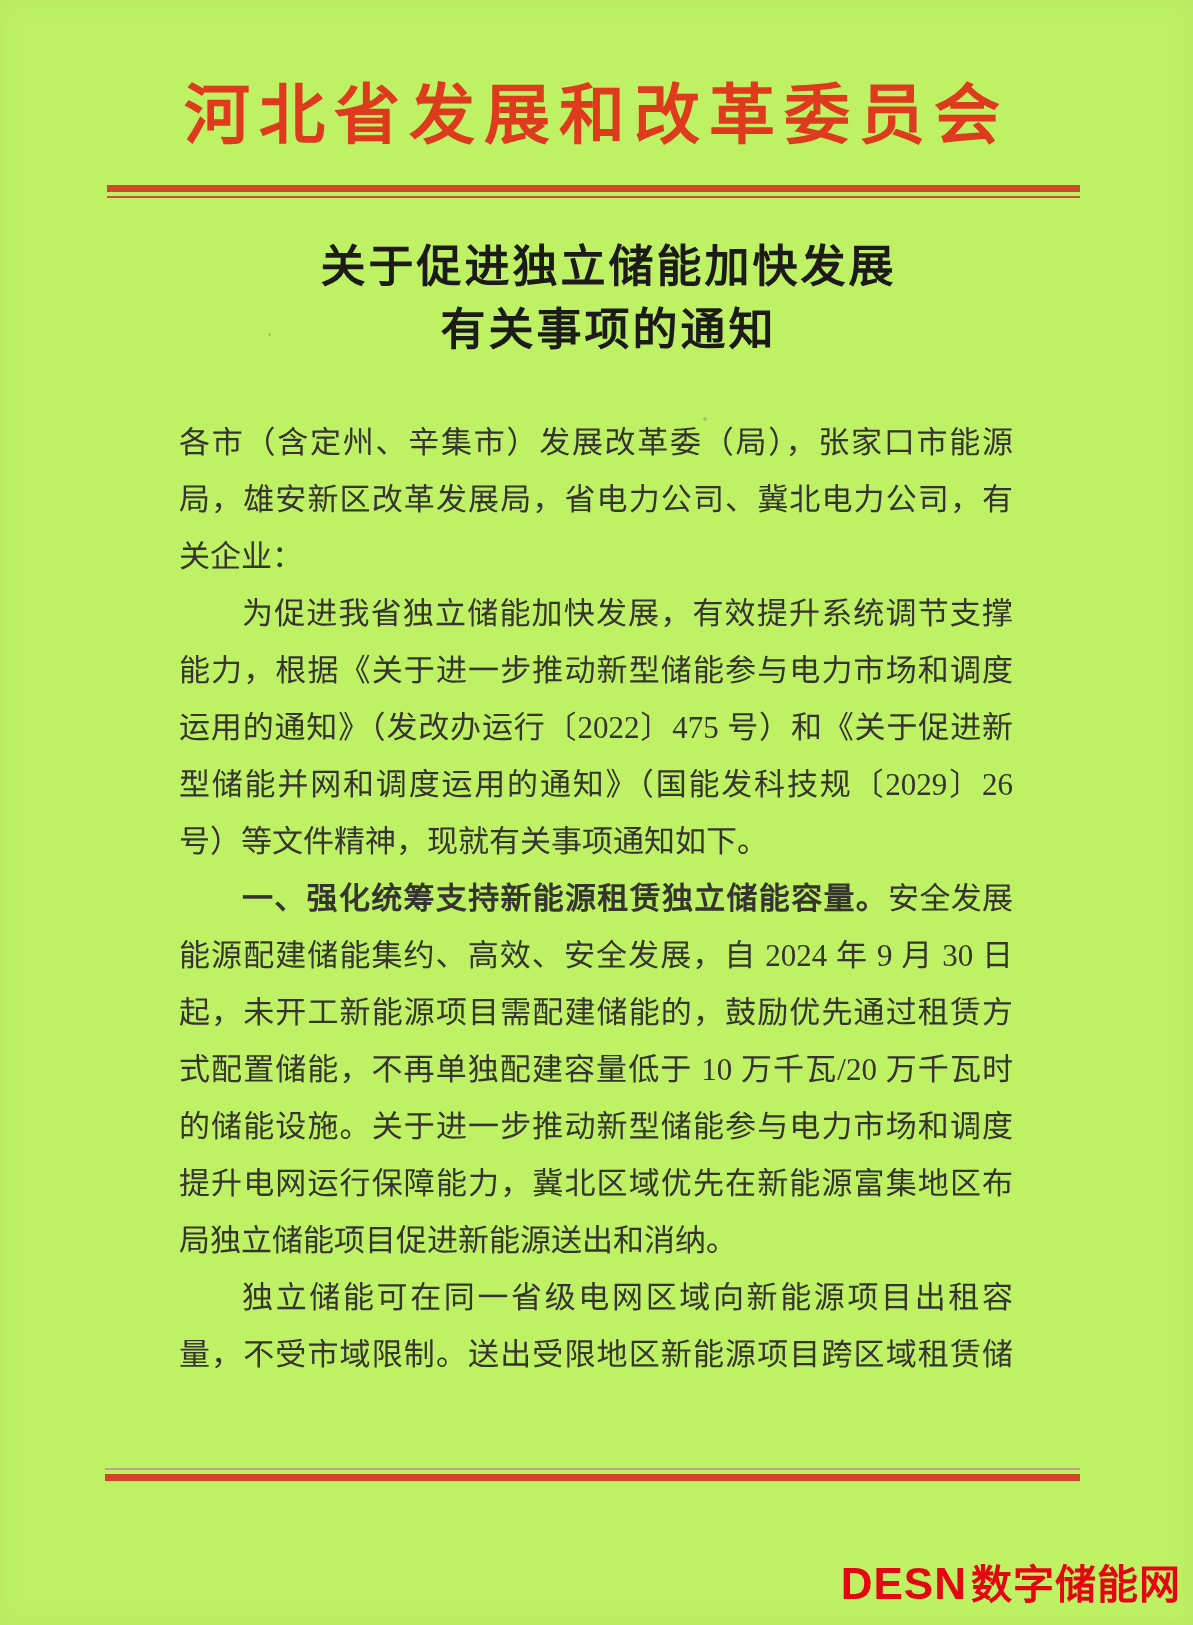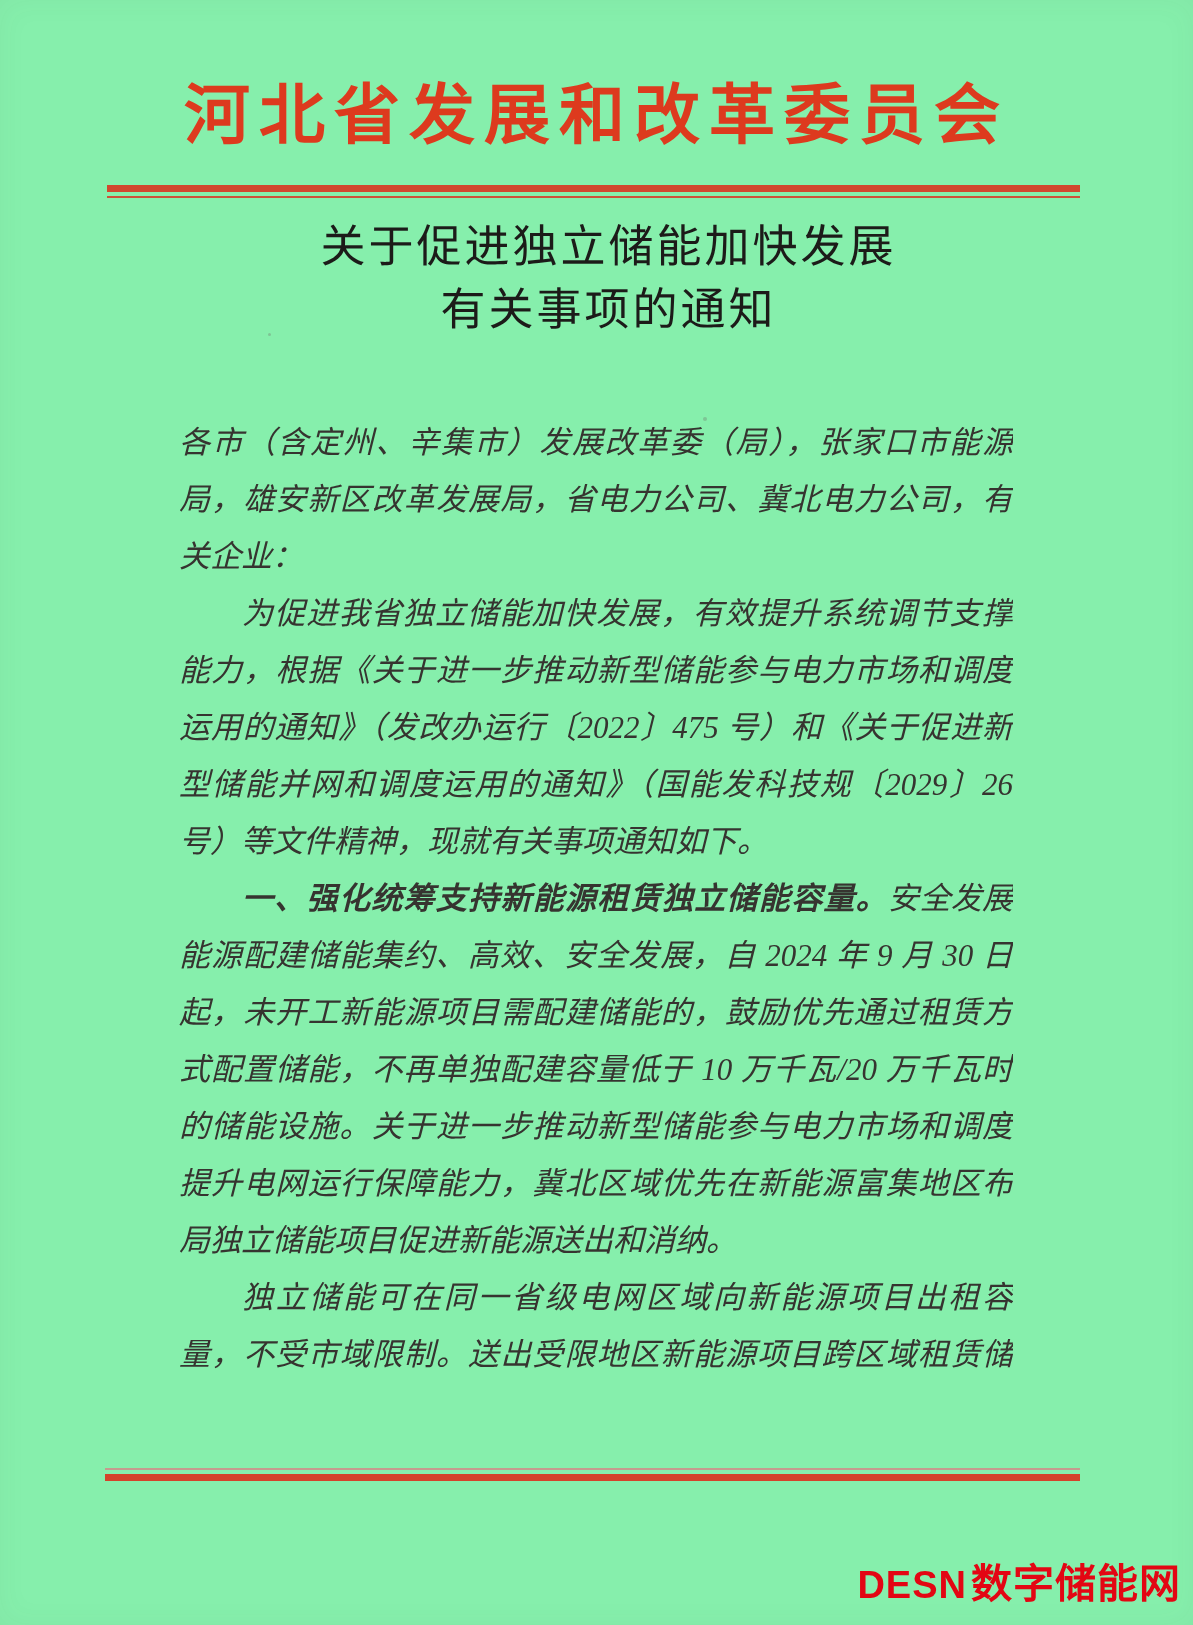--- a/index.html
+++ b/index.html
@@ -1,52 +1,51 @@
 <!DOCTYPE html>
 <html lang="zh-CN"><head>
 <meta charset="utf-8">
 <style>
   html,body{margin:0;padding:0;background:#ffffff;}
   .page{
     position:relative;
     width:1193px;height:1625px;
-    background:#86efac;
+    background:#bef264;
     overflow:hidden;
     font-family:"Liberation Serif","DejaVu Serif",serif;
     box-shadow:inset 0 0 30px rgba(80,75,70,0.05);
   }
   
   .org-name{
     position:absolute;top:68px;left:0;right:0;
     text-align:center;
     font-size:66px;font-weight:900;
     letter-spacing:9px;
     color:#dd3a1e;
     line-height:96px;
     white-space:nowrap;
   }
   .head-rule{position:absolute;left:107px;top:185px;width:973px;}
   .head-rule .thick{height:7px;background:#d2472e;}
   .head-rule .thin{height:2px;background:#cd5138;margin-top:4px;}
   
   .doc-title{
-    position:absolute;top:216px;left:0;right:0;
+    position:absolute;top:236px;left:0;right:0;
     text-align:center;
     color:#1c1b19;
-    font-size:45px;font-weight:normal;
+    font-size:45px;font-weight:bold;
     letter-spacing:3px;
     line-height:63px;
     padding-left:24px;
   }
   
   .body-block{
     position:absolute;left:179px;top:414px;width:834px;
     color:#363430;
     font-size:31px;
-    font-style:italic;
   }
   .line{
     height:57px;line-height:57px;
     text-align:justify;text-align-last:justify;
     overflow:hidden;white-space:nowrap;
   }
   .line.end{text-align-last:left;}
   .line.indent{padding-left:63px;}
   .h-bold{
     font-weight:bold;
@@ -59,21 +58,21 @@
   .foot-rule .thick{height:7px;background:#d4432a;margin-top:4px;}
   
   .site-logo{
     position:absolute;top:1563px;right:12px;
     color:#e30613;
     white-space:nowrap;
     line-height:42px;
   }
   .site-logo .latin{
     font-family:"Liberation Sans","DejaVu Sans",sans-serif;
-    font-weight:900;font-size:38px;letter-spacing:1px;
+    font-weight:900;font-size:44px;letter-spacing:1px;
   }
   .site-logo .cn{
     font-weight:900;font-size:41px;letter-spacing:1px;
     font-family:"Liberation Sans","DejaVu Sans",sans-serif;
     margin-left:4px;
   }
   
   .speck{position:absolute;border-radius:50%;background:rgba(110,100,95,0.30);}
   .speck.a{width:4px;height:4px;left:703px;top:417px;}
   .speck.b{width:3px;height:3px;left:268px;top:333px;}

